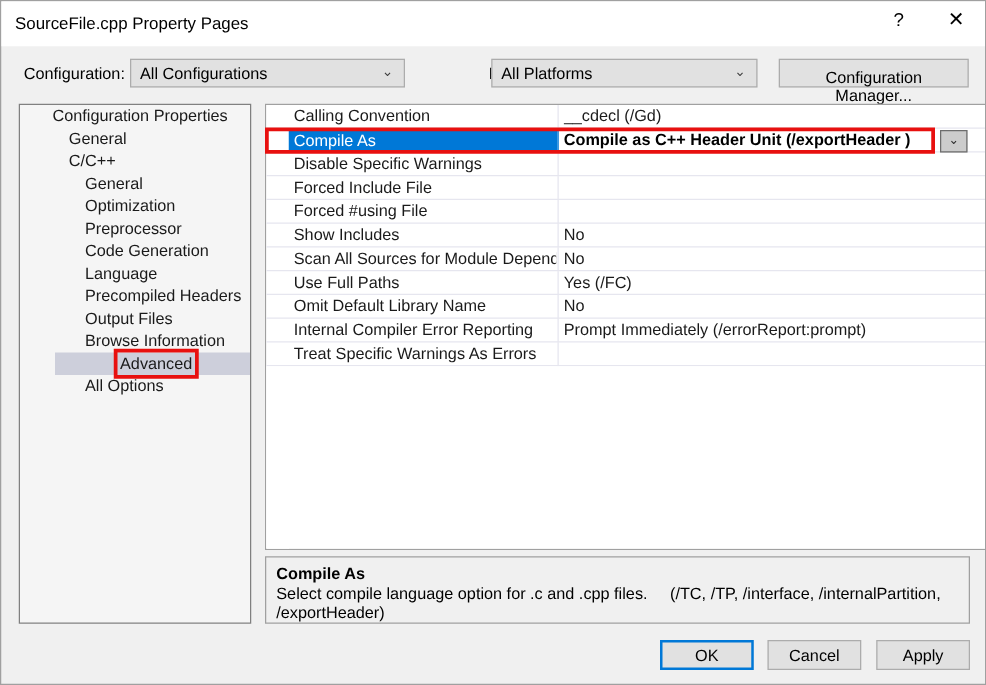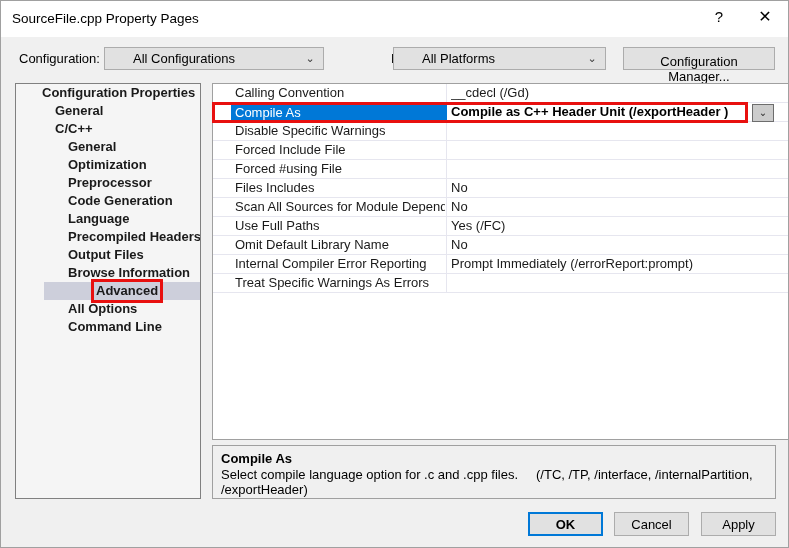--- a/index.html
+++ b/index.html
@@ -80,21 +80,20 @@
     border: 1px solid #acacac;
     box-sizing: border-box;
     cursor: default;
   }
   .combo .cval {
     position: absolute;
     left: 7px; top: 3px;
     font-size: 13px;
     color: #000;
     white-space: nowrap;
-    margin-left: 21px;
   }
   .combo .carrow {
     position: absolute;
     right: 6px; top: 0;
     width: 14px; height: 21px;
     line-height: 21px;
     text-align: center;
     font-size: 11px;
     color: #3c3c3c;
   }
@@ -126,21 +125,20 @@
     overflow: hidden;
   }
   .tree-item {
     position: relative;
     height: 18px;
     line-height: 18px;
     font-size: 13px;
     color: #1a1a1a;
     white-space: nowrap;
     cursor: default;
-    font-weight: bold;
   }
   .tree-item .tlabel {
     position: relative;
     display: inline-block;
     padding: 0 2px;
   }
   .tree-item.selected { background: #cdcfdb; margin-left: 28px; }
   .depth0 { padding-left: 24px; }
   .depth1 { padding-left: 37px; }
   .depth2 { padding-left: 50px; }
@@ -278,21 +276,21 @@
     width: 75px; height: 24px;
     background: #e1e1e1;
     border: 1px solid #acacac;
     box-sizing: border-box;
     font-family: "Liberation Sans", sans-serif;
     font-size: 13px;
     color: #000;
     cursor: default;
     padding: 0;
   }
-  #ok-btn { left: 527px; border: 2px solid #0078d7; font-weight: bold; }
+  #ok-btn { left: 527px; border: 2px solid #0078d7; }
   #cancel-btn { left: 613px; }
   #apply-btn { left: 700px; }
 </style>
 </head>
 <body>
 
 <div id="window">
 
   <div id="titlebar">
     <div id="title-text">SourceFile.cpp Property Pages</div>
@@ -328,21 +326,20 @@
         <div class="tree-item depth2"><span class="tlabel">General</span></div>
         <div class="tree-item depth2"><span class="tlabel">Optimization</span></div>
         <div class="tree-item depth2"><span class="tlabel">Preprocessor</span></div>
         <div class="tree-item depth2"><span class="tlabel">Code Generation</span></div>
         <div class="tree-item depth2"><span class="tlabel">Language</span></div>
         <div class="tree-item depth2"><span class="tlabel">Precompiled Headers</span></div>
         <div class="tree-item depth2"><span class="tlabel">Output Files</span></div>
         <div class="tree-item depth2"><span class="tlabel">Browse Information</span></div>
         <div class="tree-item depth2 selected redbox-inline"><span class="tlabel">Advanced</span></div>
         <div class="tree-item depth2"><span class="tlabel">All Options</span></div>
-        <div class="tree-item depth2"><span class="tlabel">Command Line</span></div>
       </div>
   </div>
 
   <div id="grid-panel">
     <div id="gutter"></div>
     <div id="grid-rows">
         <div class="prow">
           <div class="divider"></div>
           <div class="pname">Calling Convention</div>
           <div class="pval">__cdecl (/Gd)</div>
@@ -362,21 +359,21 @@
           <div class="pname">Forced Include File</div>
           <div class="pval"></div>
         </div>
         <div class="prow">
           <div class="divider"></div>
           <div class="pname">Forced #using File</div>
           <div class="pval"></div>
         </div>
         <div class="prow">
           <div class="divider"></div>
-          <div class="pname">Files Includes</div>
+          <div class="pname">Show Includes</div>
           <div class="pval">No</div>
         </div>
         <div class="prow">
           <div class="divider"></div>
           <div class="pname">Scan All Sources for Module Dependeni</div>
           <div class="pval">No</div>
         </div>
         <div class="prow">
           <div class="divider"></div>
           <div class="pname">Use Full Paths</div>

